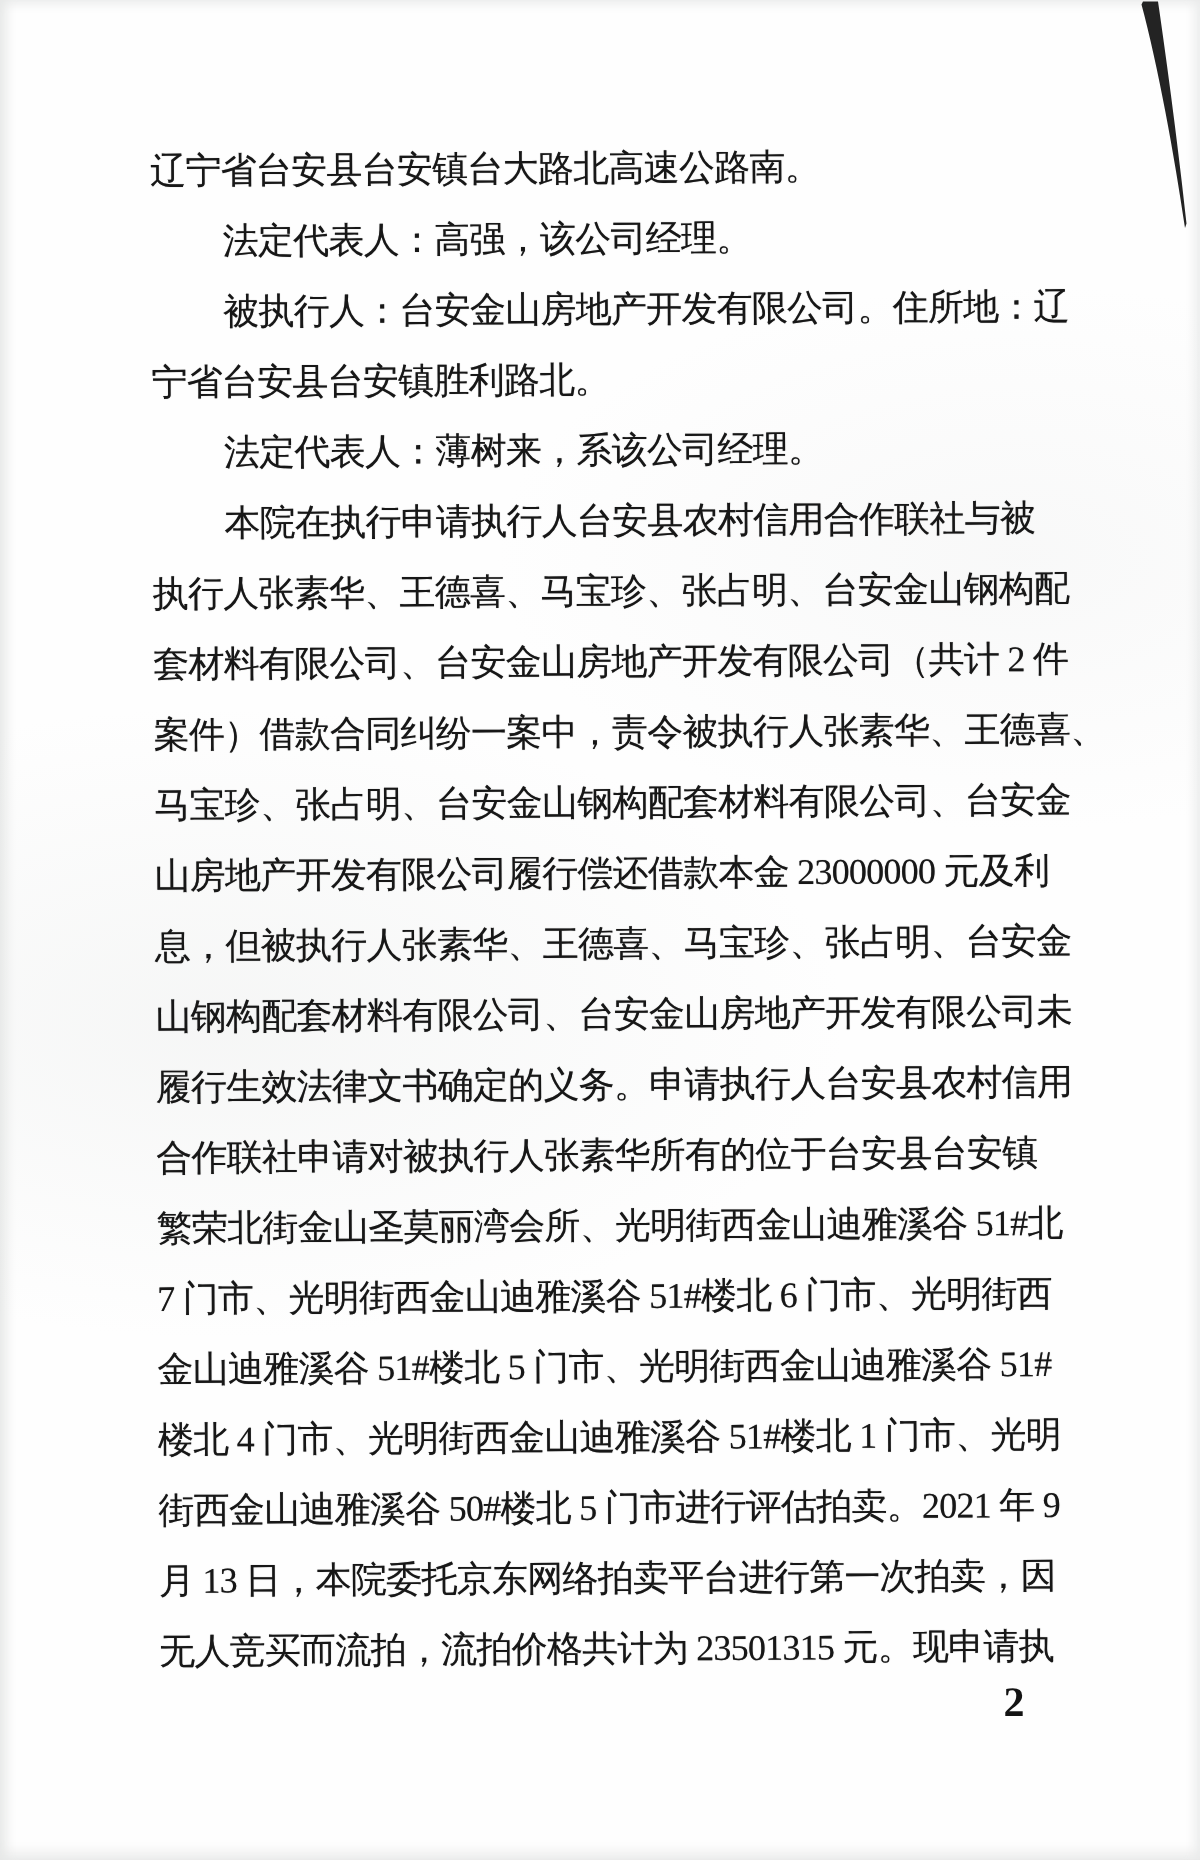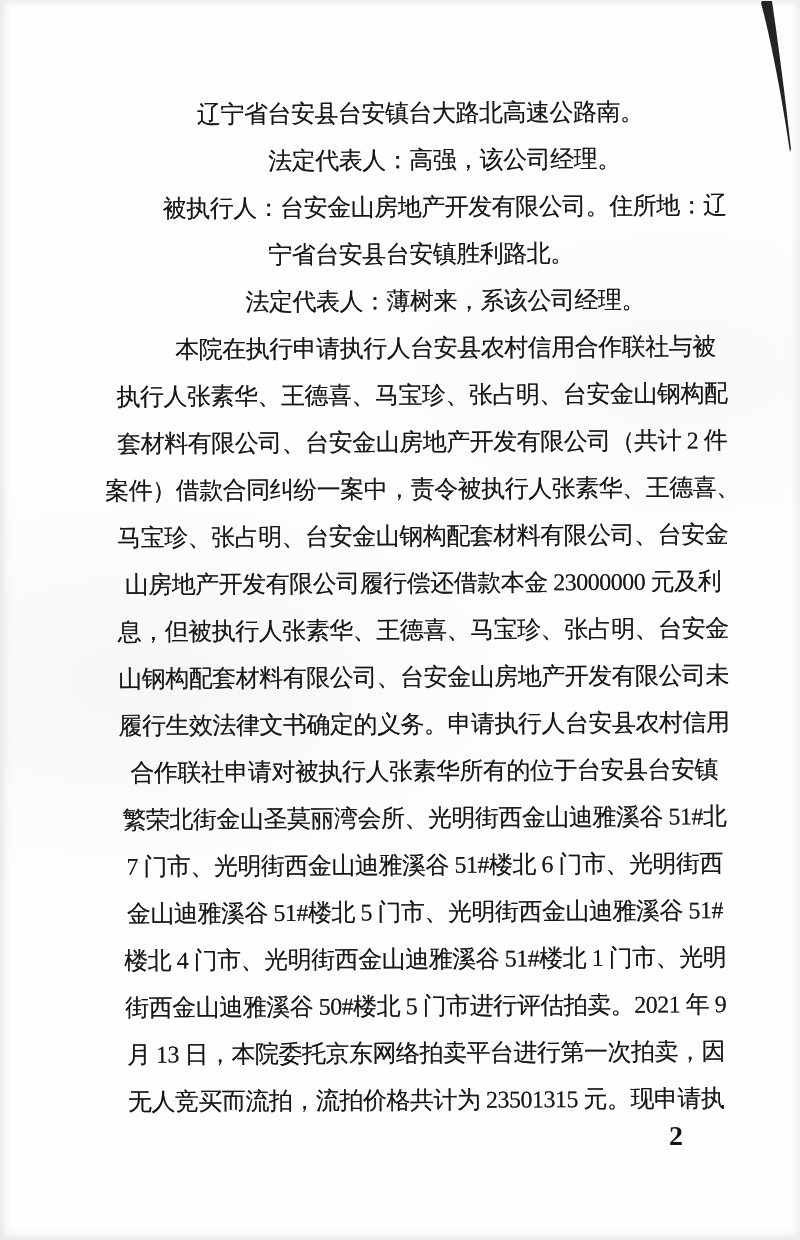--- a/index.html
+++ b/index.html
@@ -13,21 +13,20 @@
     height: 1240px;
     background: #fefefe;
     overflow: hidden;
     
     box-shadow:
       inset 10px 0 8px -6px #e6e8e7,
       inset -8px 0 8px -5px #eaebeb,
       inset 0 7px 8px -5px #e8e9e9,
       inset 0 -10px 9px -6px #e7e8e8;
     font-family: "Liberation Serif", "DejaVu Serif", serif;
-    text-align: center;
   }
   
   .page::after {
     content: "";
     position: absolute;
     inset: 0;
     pointer-events: none;
     background:
       radial-gradient(ellipse 600px 300px at 18% 55%, rgba(230,232,231,0.35), transparent 70%),
       radial-gradient(ellipse 500px 260px at 85% 30%, rgba(235,236,236,0.30), transparent 70%);

